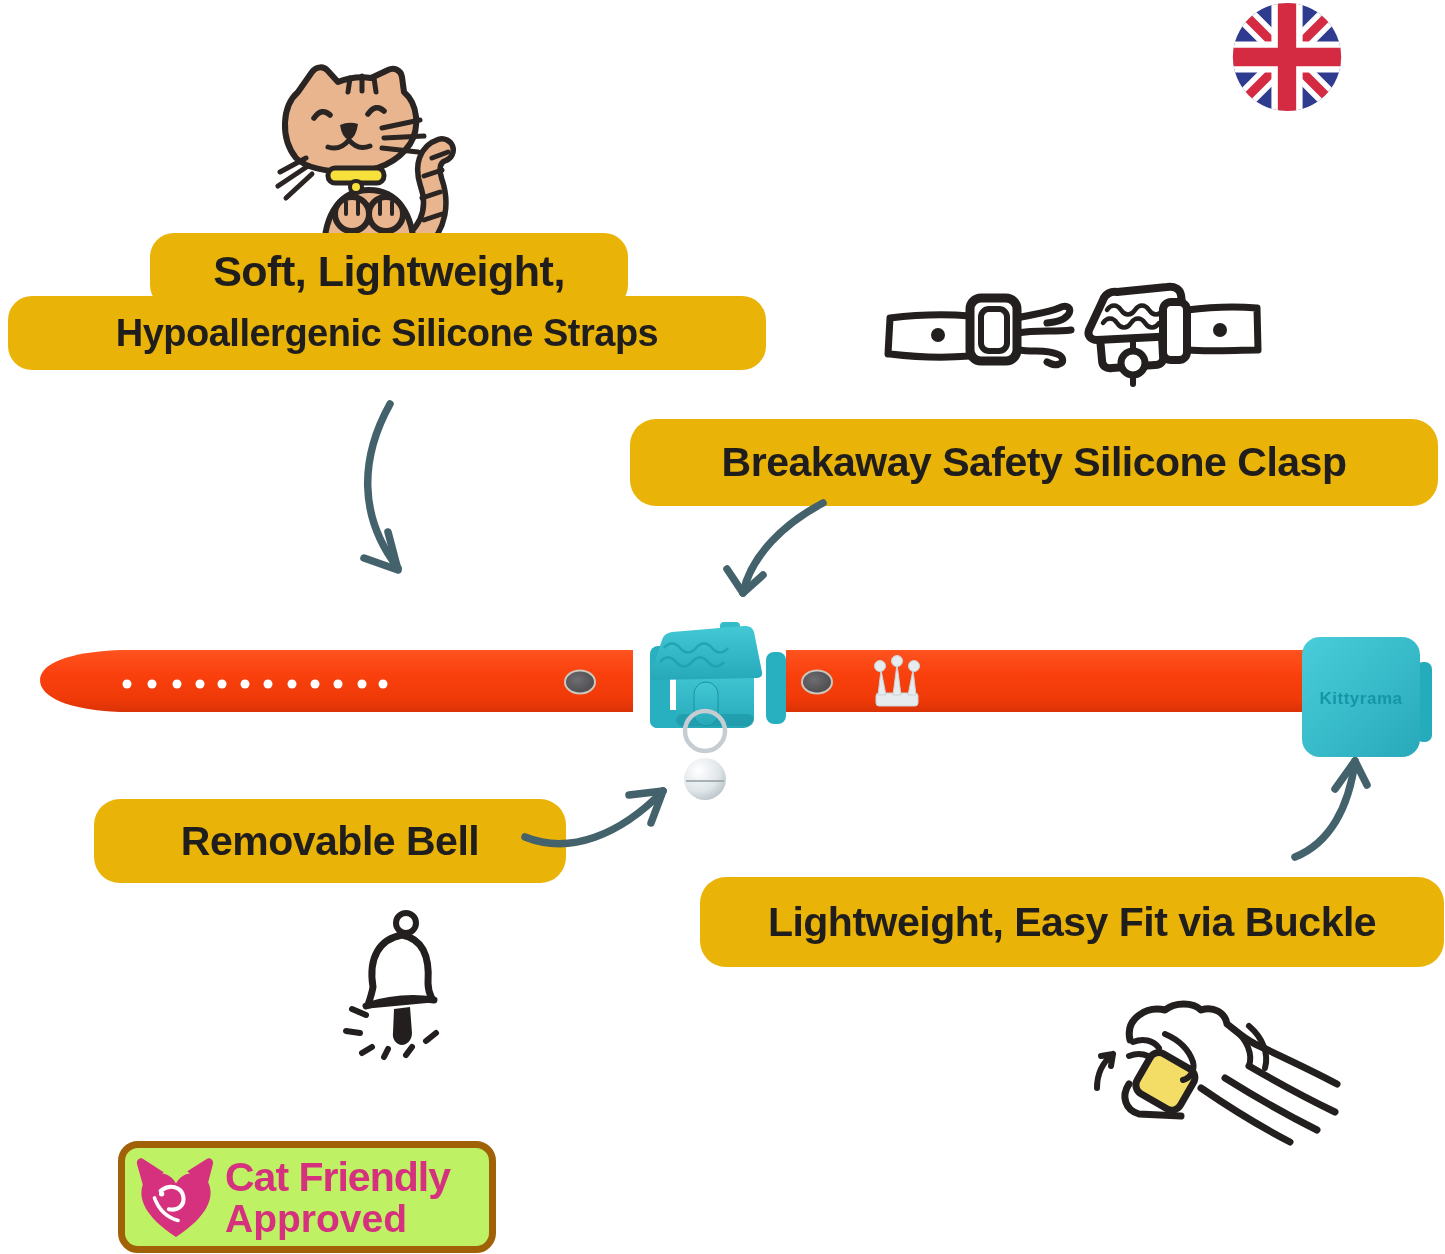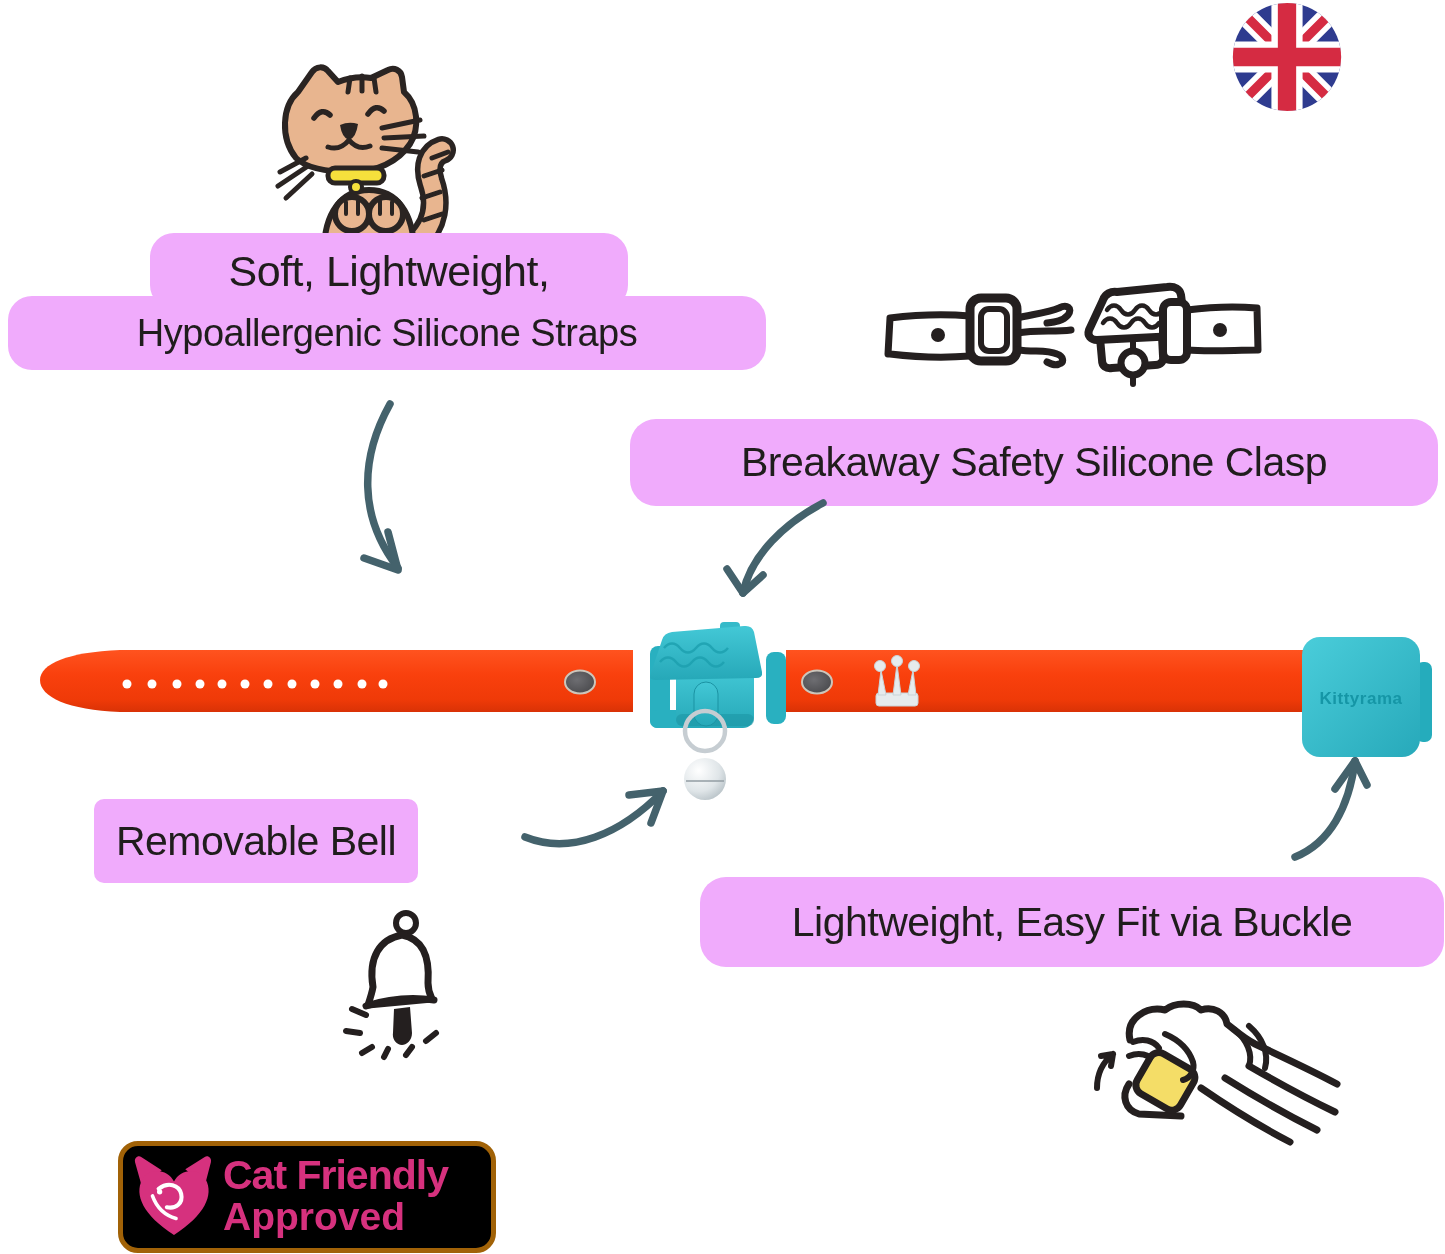--- a/index.html
+++ b/index.html
@@ -2,32 +2,32 @@
 <html><head>
 <meta charset="utf-8">
 <style>
   html,body{margin:0;padding:0;background:#ffffff;}
   .canvas{
     position:relative;width:1445px;height:1254px;background:#ffffff;
     overflow:hidden;font-family:"Liberation Sans",sans-serif;
   }
   .abs{position:absolute;}
   .bubble{
-    position:absolute;background:#f0abfc;border-radius:26px;
+    position:absolute;background:#eab308;border-radius:26px;
     display:flex;align-items:center;justify-content:center;
-    color:#201d1d;font-weight:400;letter-spacing:-0.5px;white-space:nowrap;
+    color:#201d1d;font-weight:700;letter-spacing:-0.5px;white-space:nowrap;
   }
   .bubble.l1{left:150px;top:233px;width:478px;height:76px;font-size:43px;border-radius:24px;}
   .bubble.l2{left:8px;top:296px;width:758px;height:74px;font-size:38px;border-radius:24px;}
   .bubble.clasp{left:630px;top:419px;width:808px;height:87px;font-size:41px;}
-  .bubble.bell{left:94px;top:799px;width:324px;height:84px;font-size:41px;border-radius:10px;}
+  .bubble.bell{left:94px;top:799px;width:472px;height:84px;font-size:41px;}
   .bubble.buckle{left:700px;top:877px;width:744px;height:90px;font-size:41px;}
   .badge{
     position:absolute;left:118px;top:1141px;width:378px;height:112px;
-    background:#000000;border:5px solid #a16207;border-radius:20px;box-sizing:border-box;
+    background:#bef264;border:7px solid #a16207;border-radius:20px;box-sizing:border-box;
   }
   .badge-text{position:absolute;left:100px;top:8px;color:#d6317e;line-height:1.04;}
   .badge-line1{font-size:41px;font-weight:700;letter-spacing:-1px;}
   .badge-line2{font-size:39px;font-weight:700;letter-spacing:0px;}
   svg{display:block;}
   .ink{stroke:#241f1f;fill:none;stroke-linecap:round;stroke-linejoin:round;}
   .arrow{stroke:#44626c;fill:none;stroke-linecap:round;stroke-linejoin:round;stroke-width:7.5;}
 </style>
 </head>
 <body>

